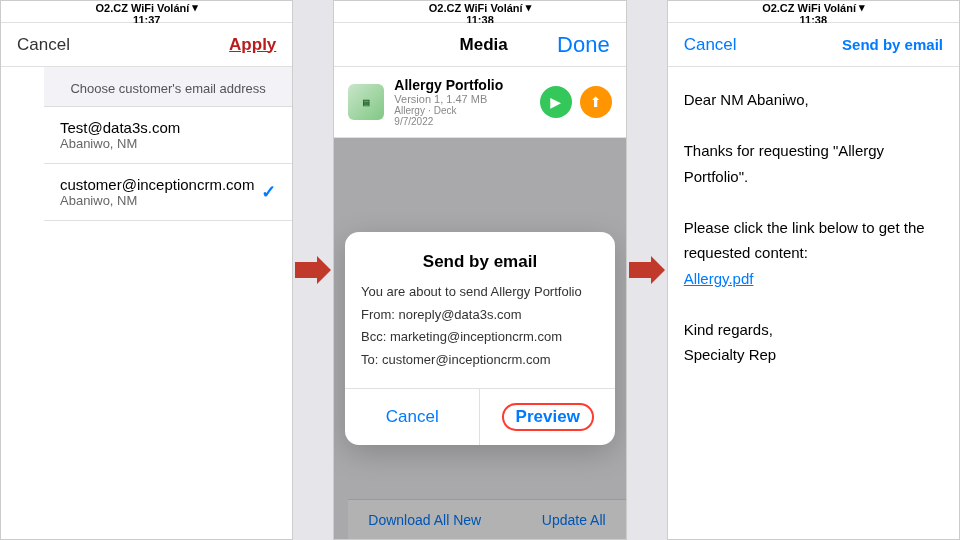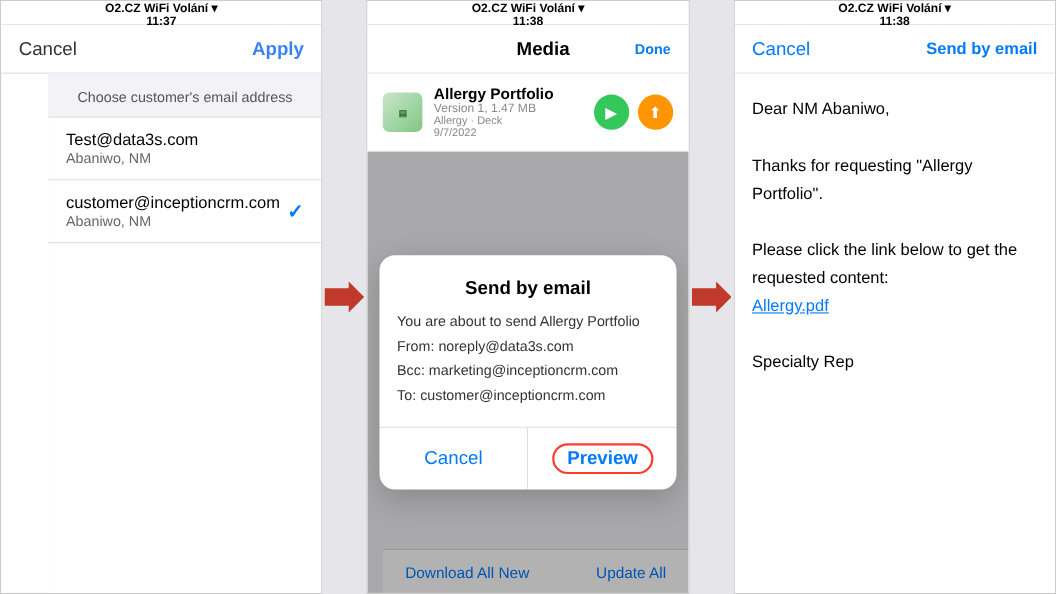--- a/index.html
+++ b/index.html
@@ -56,22 +56,22 @@
       flex-shrink: 0;
     }
     .nav-title {
       font-size: 17px;
       font-weight: 600;
       color: #000;
       text-align: center;
       flex: 1;
     }
     .nav-btn-left { font-size: 17px; color: #333; }
-    .nav-btn-right { font-size: 17px; color: #3b82f6; font-weight: 600; }
-    .nav-btn-done { color: #007aff; font-weight: 700; font-size: 13px; }
+    .nav-btn-right { font-size: 17px; color: #b91c1c; font-weight: 600; text-decoration: underline; }
+    .nav-btn-done { color: #007aff; font-weight: 400; font-size: 22px; }
     .nav-cancel { color: #007aff; font-size: 17px; }
     .nav-send { color: #007aff; font-size: 15px; font-weight: 600; }
 
     
     .choose-label {
       text-align: center;
       font-size: 13px;
       color: #555;
       padding: 14px 10px 10px;
       background: #f2f2f7;
@@ -356,17 +356,18 @@
     </div>
 
     <div class="p3-body">
       <p>Dear NM Abaniwo,</p>
       <p>&nbsp;</p>
       <p>Thanks for requesting "Allergy Portfolio".</p>
       <p>&nbsp;</p>
       <p>Please click the link below to get the requested content:</p>
       <p><a class="p3-link">Allergy.pdf</a></p>
       <p>&nbsp;</p>
+      <p>Kind regards,</p>
       <p>Specialty Rep</p>
     </div>
   </div>
 
 </div>
 
 </body></html>

